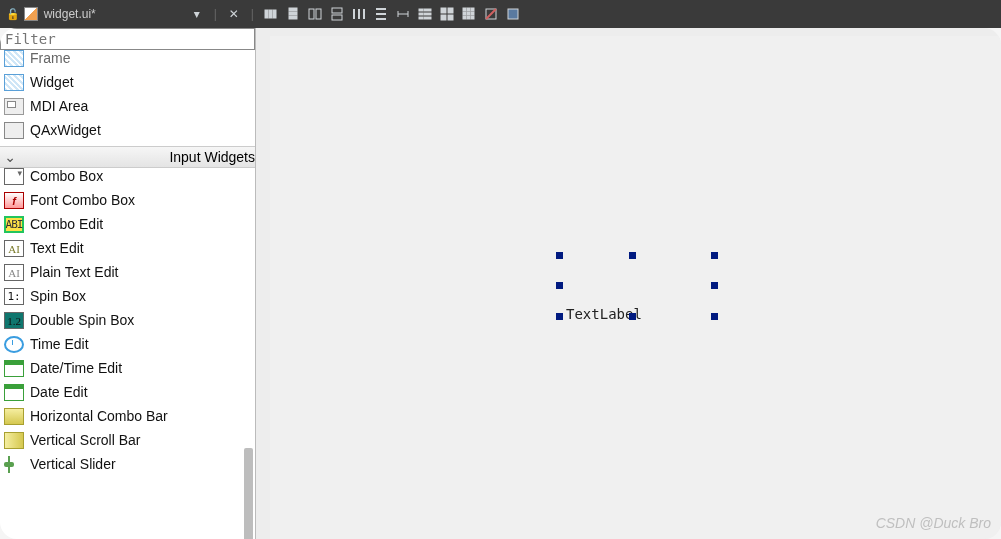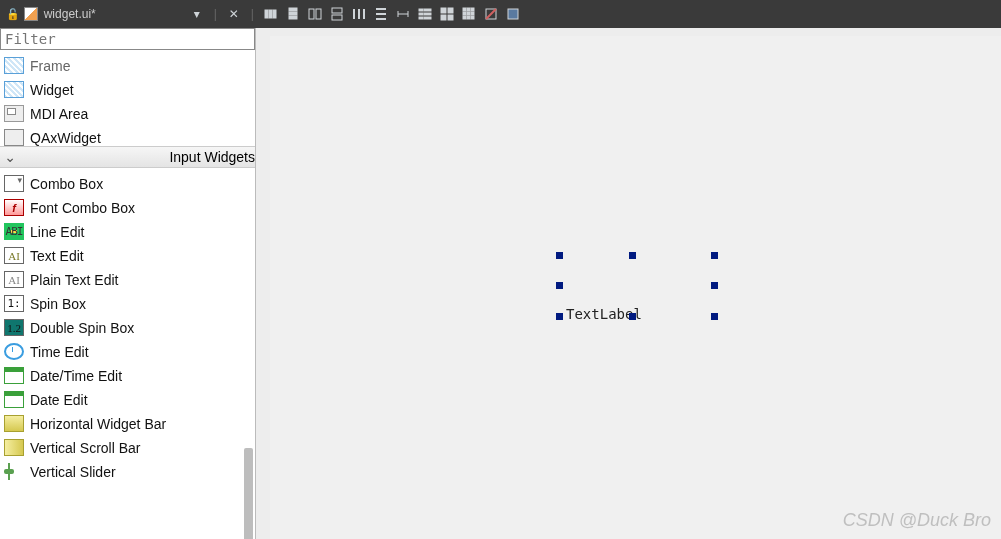--- a/index.html
+++ b/index.html
@@ -3,49 +3,49 @@
 <meta charset="utf-8">
 <style>
 * { margin:0; padding:0; box-sizing:border-box; font-family:"Segoe UI",Tahoma,sans-serif; }
 body { width:1001px; height:539px; overflow:hidden; background:#f5f5f5; display:flex; flex-direction:column; }
 .titlebar { height:28px; background:#3a3a3a; color:#ccc; display:flex; align-items:center; font-size:12px; }
 .titlebar .lock { margin:0 4px 0 6px; color:#888; font-size:11px; }
 .titlebar .fileicon { width:14px; height:14px; background:linear-gradient(135deg,#fff 50%,#f0a050 50%); border:1px solid #888; margin-right:6px; }
 .titlebar .sep { color:#666; margin:0 6px; }
 .tb-btn { width:22px; height:22px; display:flex; align-items:center; justify-content:center; color:#cfd4d8; font-size:12px; }
 .tb-btn svg { width:14px; height:14px; fill:#cfd4d8; stroke:#cfd4d8; }
-.main { flex:1; display:flex; overflow:hidden; }
+.main { flex:1; display:flex; overflow:hidden;border-radius:17px; }
 .sidebar { width:256px; background:#fff; border-right:1px solid #bbb; display:flex; flex-direction:column; position:relative; }
 .filter { height:22px; border:1px solid #888; margin:0; padding:1px 4px; font-family:Consolas,monospace; font-size:14px; color:#666; width:100%; }
 .list { flex:1; overflow:hidden; }
-.item { display:flex; align-items:flex-end; height:24px; padding-left:4px; font-size:14px; color:#111; }
+.item { display:flex; align-items:flex-start; height:24px; padding-left:4px; font-size:14px; color:#111; }
 .item .icn { width:20px; height:17px; margin-right:6px; display:flex; align-items:center; justify-content:center; font-size:11px; }
 .item.cut .lbl { color:#666; } 
 .grouphdr { display:flex; align-items:center; height:22px; background:linear-gradient(#f6f6f6,#e4e4e4); border-top:1px solid #ccc; border-bottom:1px solid #ccc; font-size:14px; }
 .grouphdr .chev { width:20px; text-align:center; color:#555; }
 .grouphdr .glabel { flex:1; text-align:right; font-weight:400; }
 .sb-scroll { position:absolute; right:2px; top:420px; width:9px; height:110px; background:#bdbdbd; border-radius:2px; }
 .canvas-wrap { flex:1; background:#ededed; position:relative; }
 .form { position:absolute; left:14px; top:8px; right:0; bottom:0; background:#f0f0f0; background-image:radial-gradient(circle,#b8b8b8 0.6px,transparent 0.6px); background-size:8px 8px; }
 .selbox { position:absolute; left:290px; top:220px; width:154px; height:60px; }
 .handle { position:absolute; width:7px; height:7px; background:#001a80; }
 .h-tl{left:-4px;top:-4px}.h-tm{left:69px;top:-4px}.h-tr{right:-4px;top:-4px}
 .h-ml{left:-4px;top:26px}.h-mr{right:-4px;top:26px}
 .h-bl{left:-4px;bottom:-4px}.h-bm{left:69px;bottom:-4px}.h-br{right:-4px;bottom:-4px}
 .sel-label { position:absolute; left:6px; top:22px; font-family:Consolas,monospace; font-size:14px; color:#222;margin-top:28px; }
-.watermark { position:absolute; right:10px; bottom:8px; font-size:18px; color:#bfbfbf; font-style:italic;margin-top:22px; }
+.watermark { position:absolute; right:10px; bottom:8px; font-size:14px; color:#bfbfbf; font-style:italic;margin-top:22px; }
 
 .ic-frame{border:1px solid #5aa0d8;background:repeating-linear-gradient(45deg,#cfe6f7,#cfe6f7 2px,#fff 2px,#fff 4px);}
 .ic-widget{border:1px solid #5aa0d8;background:repeating-linear-gradient(45deg,#cfe6f7,#cfe6f7 2px,#fff 2px,#fff 4px);}
 .ic-mdi{border:1px solid #999;background:#eee;position:relative}.ic-mdi::after{content:"";position:absolute;left:2px;top:2px;width:7px;height:5px;border:1px solid #888;background:#fff}
 .ic-dock{border:1px dashed #333;background:#222}
 .ic-qax{border:1px solid #888;background:#eee}
 .ic-combo{border:1px solid #666;background:#fff;position:relative}.ic-combo::after{content:"▾";position:absolute;right:1px;top:-1px;font-size:9px;color:#666}
 .ic-font{border:1px solid #a00;background:linear-gradient(#fff,#f99);color:#a00;font-weight:bold;font-style:italic}
-.ic-line{border:7px solid #22c55e;background:#fde047;font-size:7px;font-family:monospace;color:#333;letter-spacing:-1px}
+.ic-line{border:2px solid #22c55e;background:#fde047;font-size:7px;font-family:monospace;color:#333;letter-spacing:-1px}
 .ic-text{border:1px solid #666;background:#fff;font-size:9px;color:#7a7a2a;font-family:serif}
 .ic-plain{border:1px solid #666;background:#fff;font-size:9px;color:#888;font-family:serif}
 .ic-spin{border:1px solid #666;background:#fff;font-size:7px;font-family:monospace}
 .ic-dspin{border:1px solid #666;background:#0f766e;font-size:7px;font-family:Liberation Serif, serif}
 .ic-time{border:2px solid #3a9de0;border-radius:50%;background:#fff;position:relative}.ic-time::after{content:"";position:absolute;left:6px;top:2px;width:1px;height:5px;background:#3a9de0}
 .ic-date{border:1px solid #3aa03a;background:#fff;position:relative}.ic-date::before{content:"";position:absolute;left:0;top:0;right:0;height:4px;background:#3aa03a}
 .ic-datetime{border:1px solid #3aa03a;background:#fff;position:relative}.ic-datetime::before{content:"";position:absolute;left:0;top:0;right:0;height:4px;background:#3aa03a}
 .ic-dial{border:2px solid #7aa82a;border-radius:50%;background:radial-gradient(#cde088,#7aa82a)}
 .ic-hscroll{border:1px solid #a8a030;background:linear-gradient(#f5eea0,#d5c850);width:22px;height:10px}
 .ic-vscroll{border:1px solid #a8a030;background:linear-gradient(90deg,#f5eea0,#d5c850);width:10px;height:18px}
@@ -182,21 +182,21 @@
       <div class="item">
           <span class="icn ic-combo"></span>
           <span class="lbl">Combo Box</span>
         </div>
       <div class="item">
           <span class="icn ic-font">f</span>
           <span class="lbl">Font Combo Box</span>
         </div>
       <div class="item">
           <span class="icn ic-line">ABI</span>
-          <span class="lbl">Line Edit</span>
+          <span class="lbl">Combo Edit</span>
         </div>
       <div class="item">
           <span class="icn ic-text">AI</span>
           <span class="lbl">Text Edit</span>
         </div>
       <div class="item">
           <span class="icn ic-plain">AI</span>
           <span class="lbl">Plain Text Edit</span>
         </div>
       <div class="item">
@@ -214,21 +214,21 @@
       <div class="item">
           <span class="icn ic-datetime"></span>
           <span class="lbl">Date/Time Edit</span>
         </div>
       <div class="item">
           <span class="icn ic-date"></span>
           <span class="lbl">Date Edit</span>
         </div>
       <div class="item">
           <span class="icn ic-hscroll"></span>
-          <span class="lbl">Horizontal Widget Bar</span>
+          <span class="lbl">Horizontal Combo Bar</span>
         </div>
       <div class="item">
           <span class="icn ic-vscroll"></span>
           <span class="lbl">Vertical Scroll Bar</span>
         </div>
       <div class="item">
           <span class="icn ic-vslider"></span>
           <span class="lbl">Vertical Slider</span>
         </div>
     </div>

